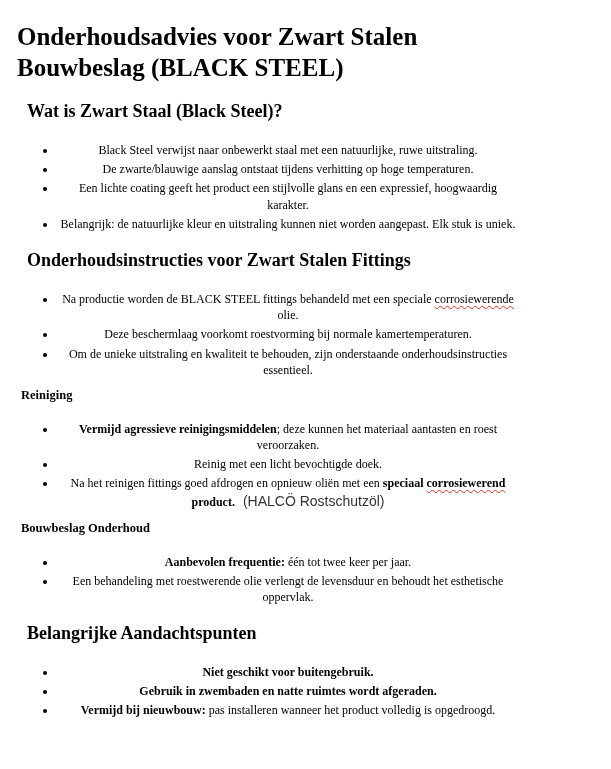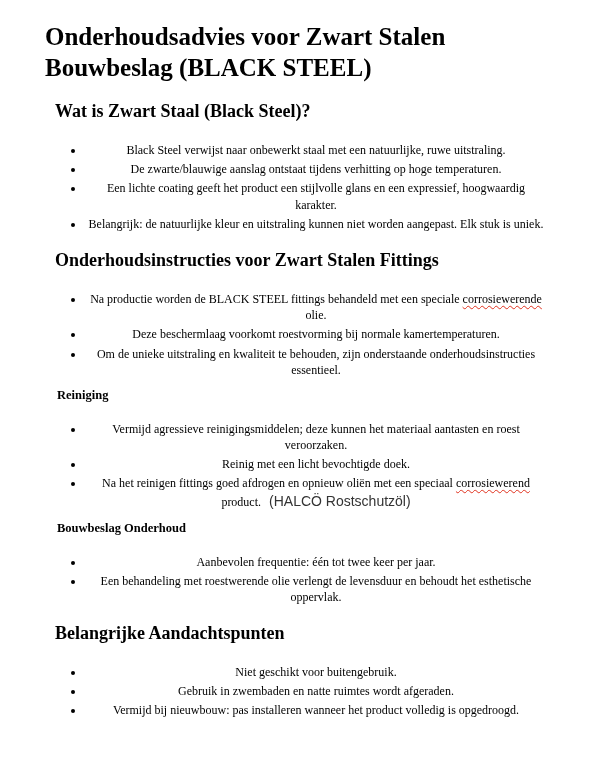--- a/index.html
+++ b/index.html
@@ -8,49 +8,49 @@
     height: 769px;
     background: #ffffff;
     overflow: hidden;
     font-family: "Liberation Serif", "DejaVu Serif", serif;
     color: #000000;
   }
   .page {
     box-sizing: border-box;
     width: 611px;
     height: 769px;
-    padding: 14px 28px 10px 45px;
+    padding: 14px 28px 10px 17px;
   }
   h1.doc-title {
     font-size: 25px;
     line-height: 1.22;
     font-weight: 700;
     margin: 8px 0 14px 0;
     max-width: 520px;
   }
   h2.section-heading {
     font-size: 18px;
     font-weight: 700;
     margin: 18px 0 20px 10px;
   }
   h3.sub-heading {
     font-size: 12.5px;
     font-weight: 700;
-    margin: 10px 0 18px 12px;
+    margin: 10px 0 18px 4px;
   }
   ul.bullets {
     margin: 0 0 10px 0;
     padding: 0 0 0 40px;
     max-width: 462px;
     font-size: 12px;
     line-height: 1.35;
     list-style-type: disc;
   }
   ul.bullets li { margin-bottom: 3px; text-align: center; }
-  strong { font-weight: 400; }
+  strong { font-weight: 700; }
   .spell {
     text-decoration-line: underline;
     text-decoration-style: wavy;
     text-decoration-color: #e0321f;
     text-decoration-thickness: 1px;
     text-underline-offset: 2px;
     text-decoration-skip-ink: none;
   }
   .small-note {
     font-family: "Liberation Sans", "DejaVu Sans", sans-serif;

